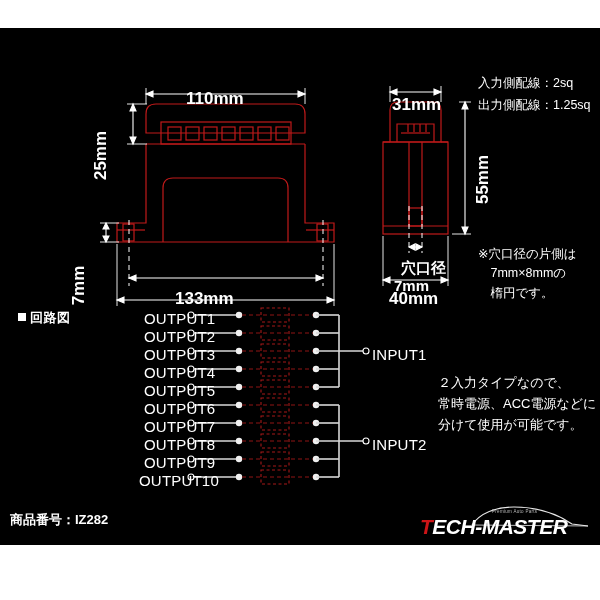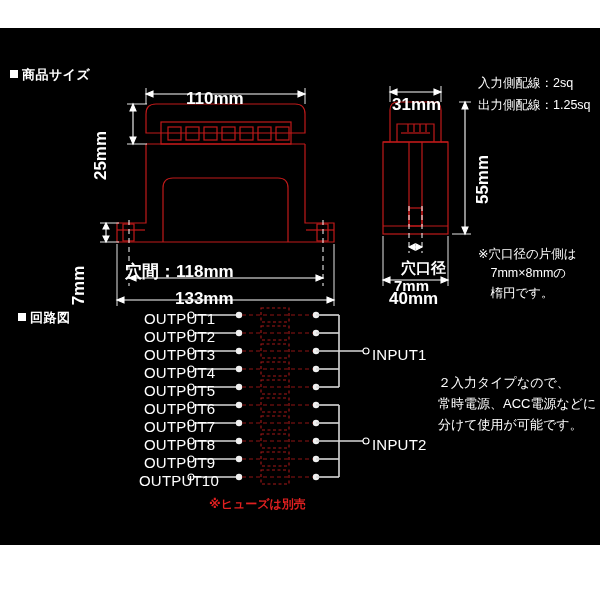--- a/index.html
+++ b/index.html
@@ -135,23 +135,20 @@
   }
   svg { display: block; overflow: visible; }
 </style>
 </head>
 <body>
 
 <div id="page">
 
   <div id="panel">
 
-    <div class="section-head" style="left:10px; top:38px;">
-      <span class="sq"></span><span>商品サイズ</span>
-    </div>
 
     <svg width="300" height="230" style="position:absolute; left:95px; top:50px;">
       <g fill="none" stroke="#c01a1a" stroke-width="1.2">
 
         <path d="M 51 55 L 51 36 Q 51 26 61 26 L 200 26 Q 210 26 210 36 L 210 55 Z"></path>
 
         <rect x="66" y="44" width="130" height="22"></rect>
 
         <rect x="73" y="49" width="13" height="13"></rect>
         <rect x="91" y="49" width="13" height="13"></rect>
@@ -210,21 +207,20 @@
         <line x1="228" y1="142" x2="228" y2="208"></line>
       </g>
     </svg>
 
     <div class="dim" style="left:186px; top:62px;">110mm</div>
 
     <div class="dim vert" style="left:100px; top:119px; width:56px; text-align:center; margin-left:-28px;">25mm</div>
 
     <div class="dim vert" style="left:78px; top:249px; width:46px; text-align:center; margin-left:-23px;">7mm</div>
 
-    <div class="dim" style="left:125px; top:235px;">穴間：118mm</div>
 
     <div class="dim" style="left:175px; top:262px;">133mm</div>
 
     <svg width="160" height="215" style="position:absolute; left:370px; top:52px;">
       <g fill="none" stroke="#c01a1a" stroke-width="1.2">
 
         <path d="M 20 62 L 20 30 Q 20 22 28 22 L 63 22 Q 71 22 71 30 L 71 62 Z"></path>
 
         <path d="M 27 62 L 27 44 L 64 44 L 64 62"></path>
         <path d="M 38 52 L 38 44 M 44 52 L 44 44 M 50 52 L 50 44 M 56 52 L 56 44"></path>
@@ -404,14 +400,26 @@
     <div class="cl" style="left:372px; top:409px;">INPUT2</div>
 
     <div class="redtext" style="left:209px; top:468px;">※ヒューズは別売</div>
 
     <div class="note big" style="left:438px; top:345px;">２入力タイプなので、
 常時電源、ACC電源などに
 分けて使用が可能です。</div>
 
   </div>
 
+  <div id="footer">
+    <div id="product-no">商品番号：IZ282</div>
+
+    <div id="logo">
+      <svg width="178" height="34" style="position:absolute; left:0; top:0;">
+        <path d="M 58 20 C 66 8 82 2 100 2 C 122 2 142 8 158 19 L 174 21" fill="none" stroke="#e8e8e8" stroke-width="1.1"></path>
+        <path d="M 58 20 L 174 21" fill="none" stroke="#e8e8e8" stroke-width="0.8"></path>
+      </svg>
+      <div class="tagline">Premium Auto Parts</div>
+      <div class="logotext"><span class="t1">T</span><span>ECH-MASTER</span></div>
+    </div>
+  </div>
 
 </div>
 
 </body></html>

